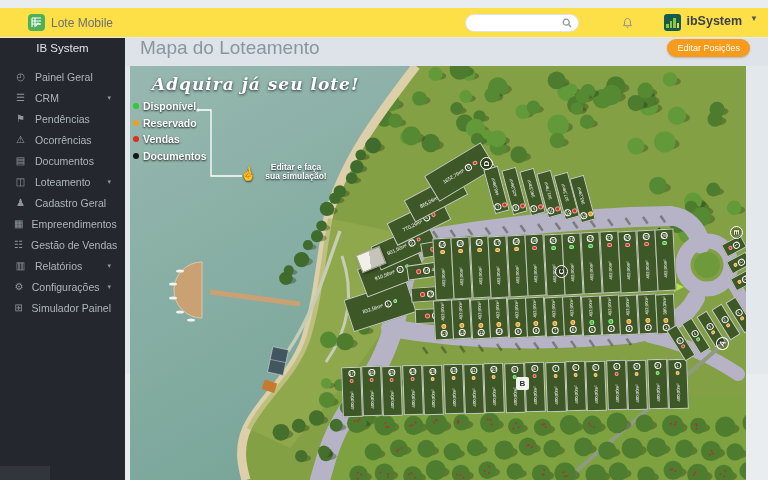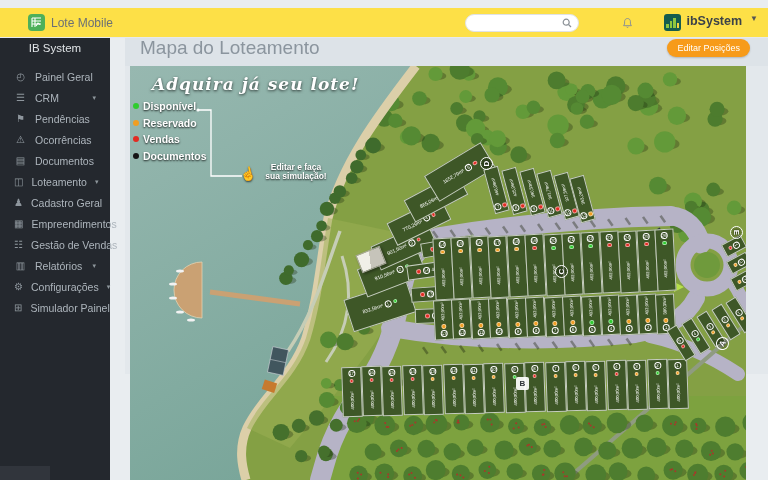--- a/index.html
+++ b/index.html
@@ -10,21 +10,21 @@
   .logo-txt{font-size:12px;color:#6b7075}
   .tb-right{margin-left:auto;display:flex;align-items:center}
   .search{width:114px;height:18px;border:1px solid #dfe2e6;border-radius:9px;background:#fff;display:flex;align-items:center;padding:0 6px}
   .search input{border:0;outline:0;flex:1;font-size:10px;min-width:0}
   .bell{margin-left:42px;display:flex}
   .brand{display:flex;align-items:flex-start;gap:5px;margin-left:30px;margin-right:10px}
   .brand-ic{width:17px;height:17px;border-radius:3px;background:#155c4e;display:flex;align-items:flex-end;justify-content:center;gap:1px;padding:3px 2px}
   .brand-ic i{display:block;width:3px;background:#8dc63f}
   .brand-txt{font-size:12.5px;color:#3c4248;font-weight:bold}
   .caret{font-size:8px;color:#555;margin-left:3px}
-  .sidebar{position:absolute;left:0;top:30px;width:110px;height:450px;background:#24282e;z-index:5}
+  .sidebar{position:absolute;left:0;top:30px;width:125px;height:450px;background:#24282e;z-index:5}
   .sb-head{height:36px;display:flex;align-items:center;justify-content:center;color:#dfe3e6;font-size:11.5px}
   .menu-label{color:#6f777e;font-size:9.5px;padding:8px 14px 4px}
   .sb-item{height:21px;display:flex;align-items:center;gap:8px;padding:0 14px;color:#adb5bc;font-size:10.5px;cursor:pointer;white-space:nowrap}
   .sb-item .ic{width:13px;text-align:center;color:#8e969d;font-size:10px}
   .sb-item .cr{margin-left:auto;font-size:7px;color:#8e969d}
   .sb-foot{position:absolute;bottom:0;left:0;width:50px;height:14px;background:#31353c}
   .content{position:absolute;left:125px;top:30px;width:643px;height:344px;background:#e3e8ec}
   .page-head{height:36px;background:#dde3e8;display:flex;align-items:center;padding:0 12px 0 15px}
   .page-title{font-size:19px;font-weight:400;color:#8b959e}
   .edit-btn{margin-left:auto;margin-right:6px;background:#f79b1a;color:#fff;border:0;border-radius:10px;font-size:9px;font-weight:normal;padding:4px 10px;box-shadow:0 1px 2px rgba(0,0,0,.2);cursor:pointer;font-family:"Liberation Sans",sans-serif}

